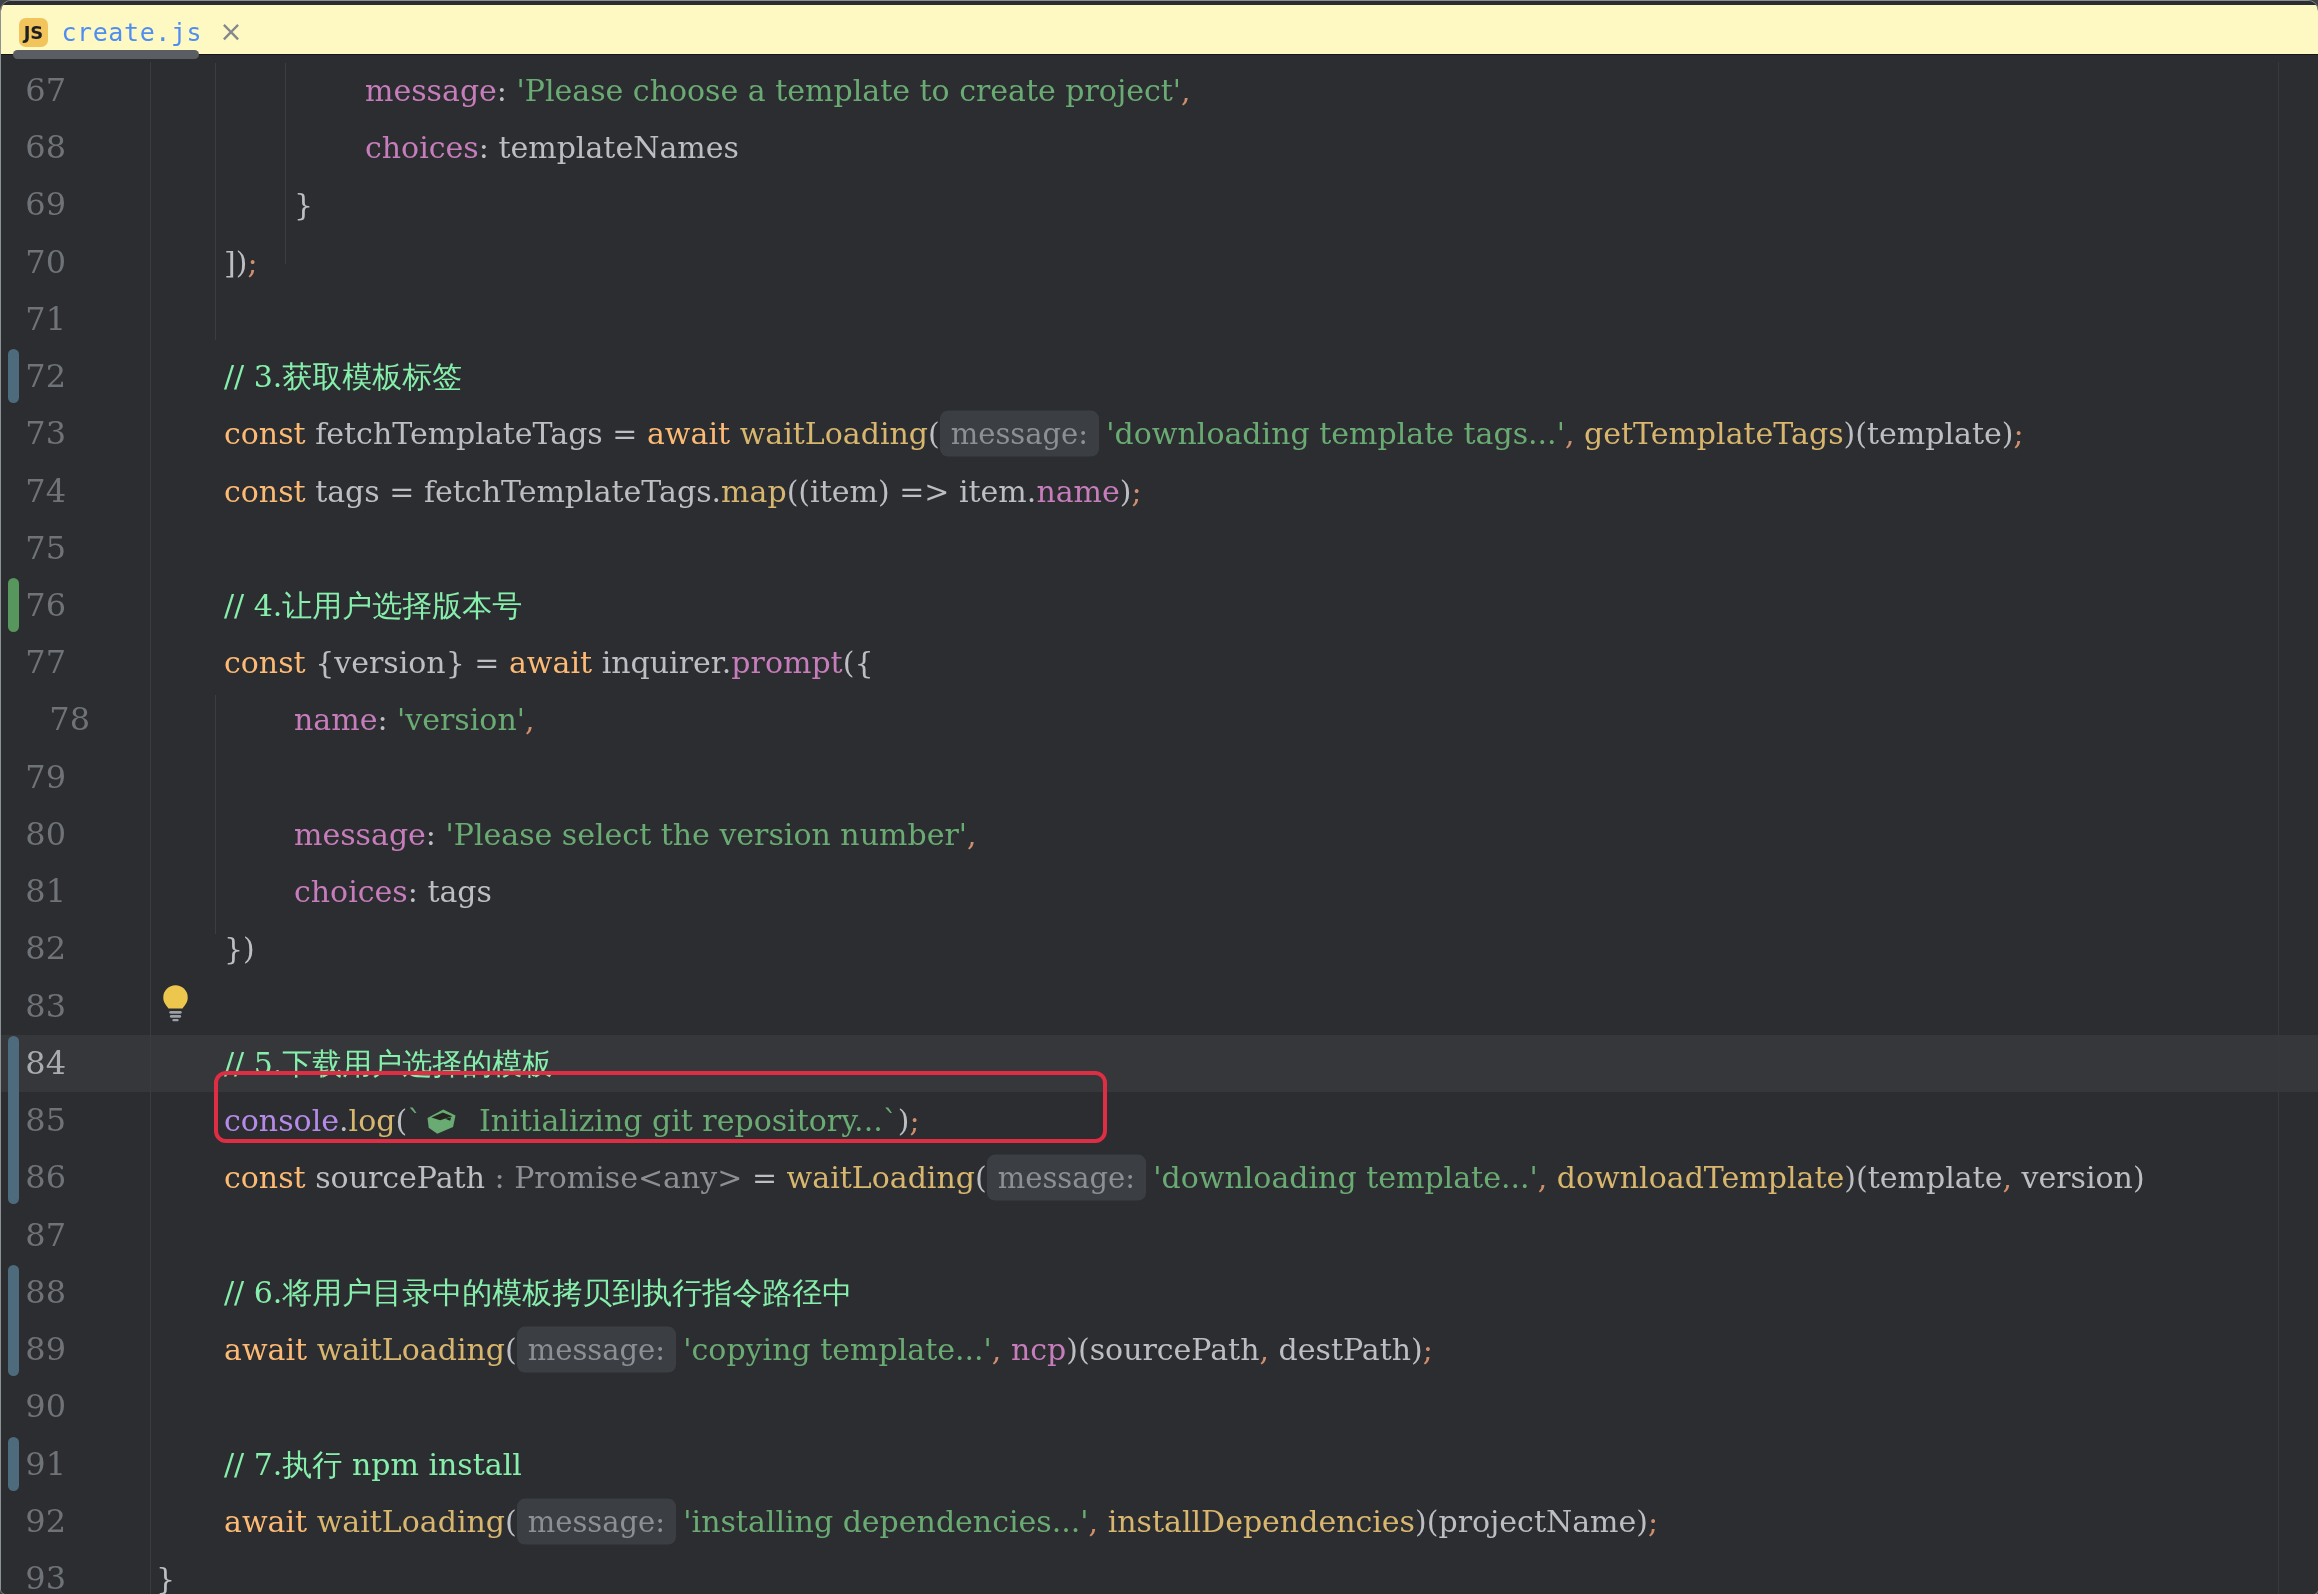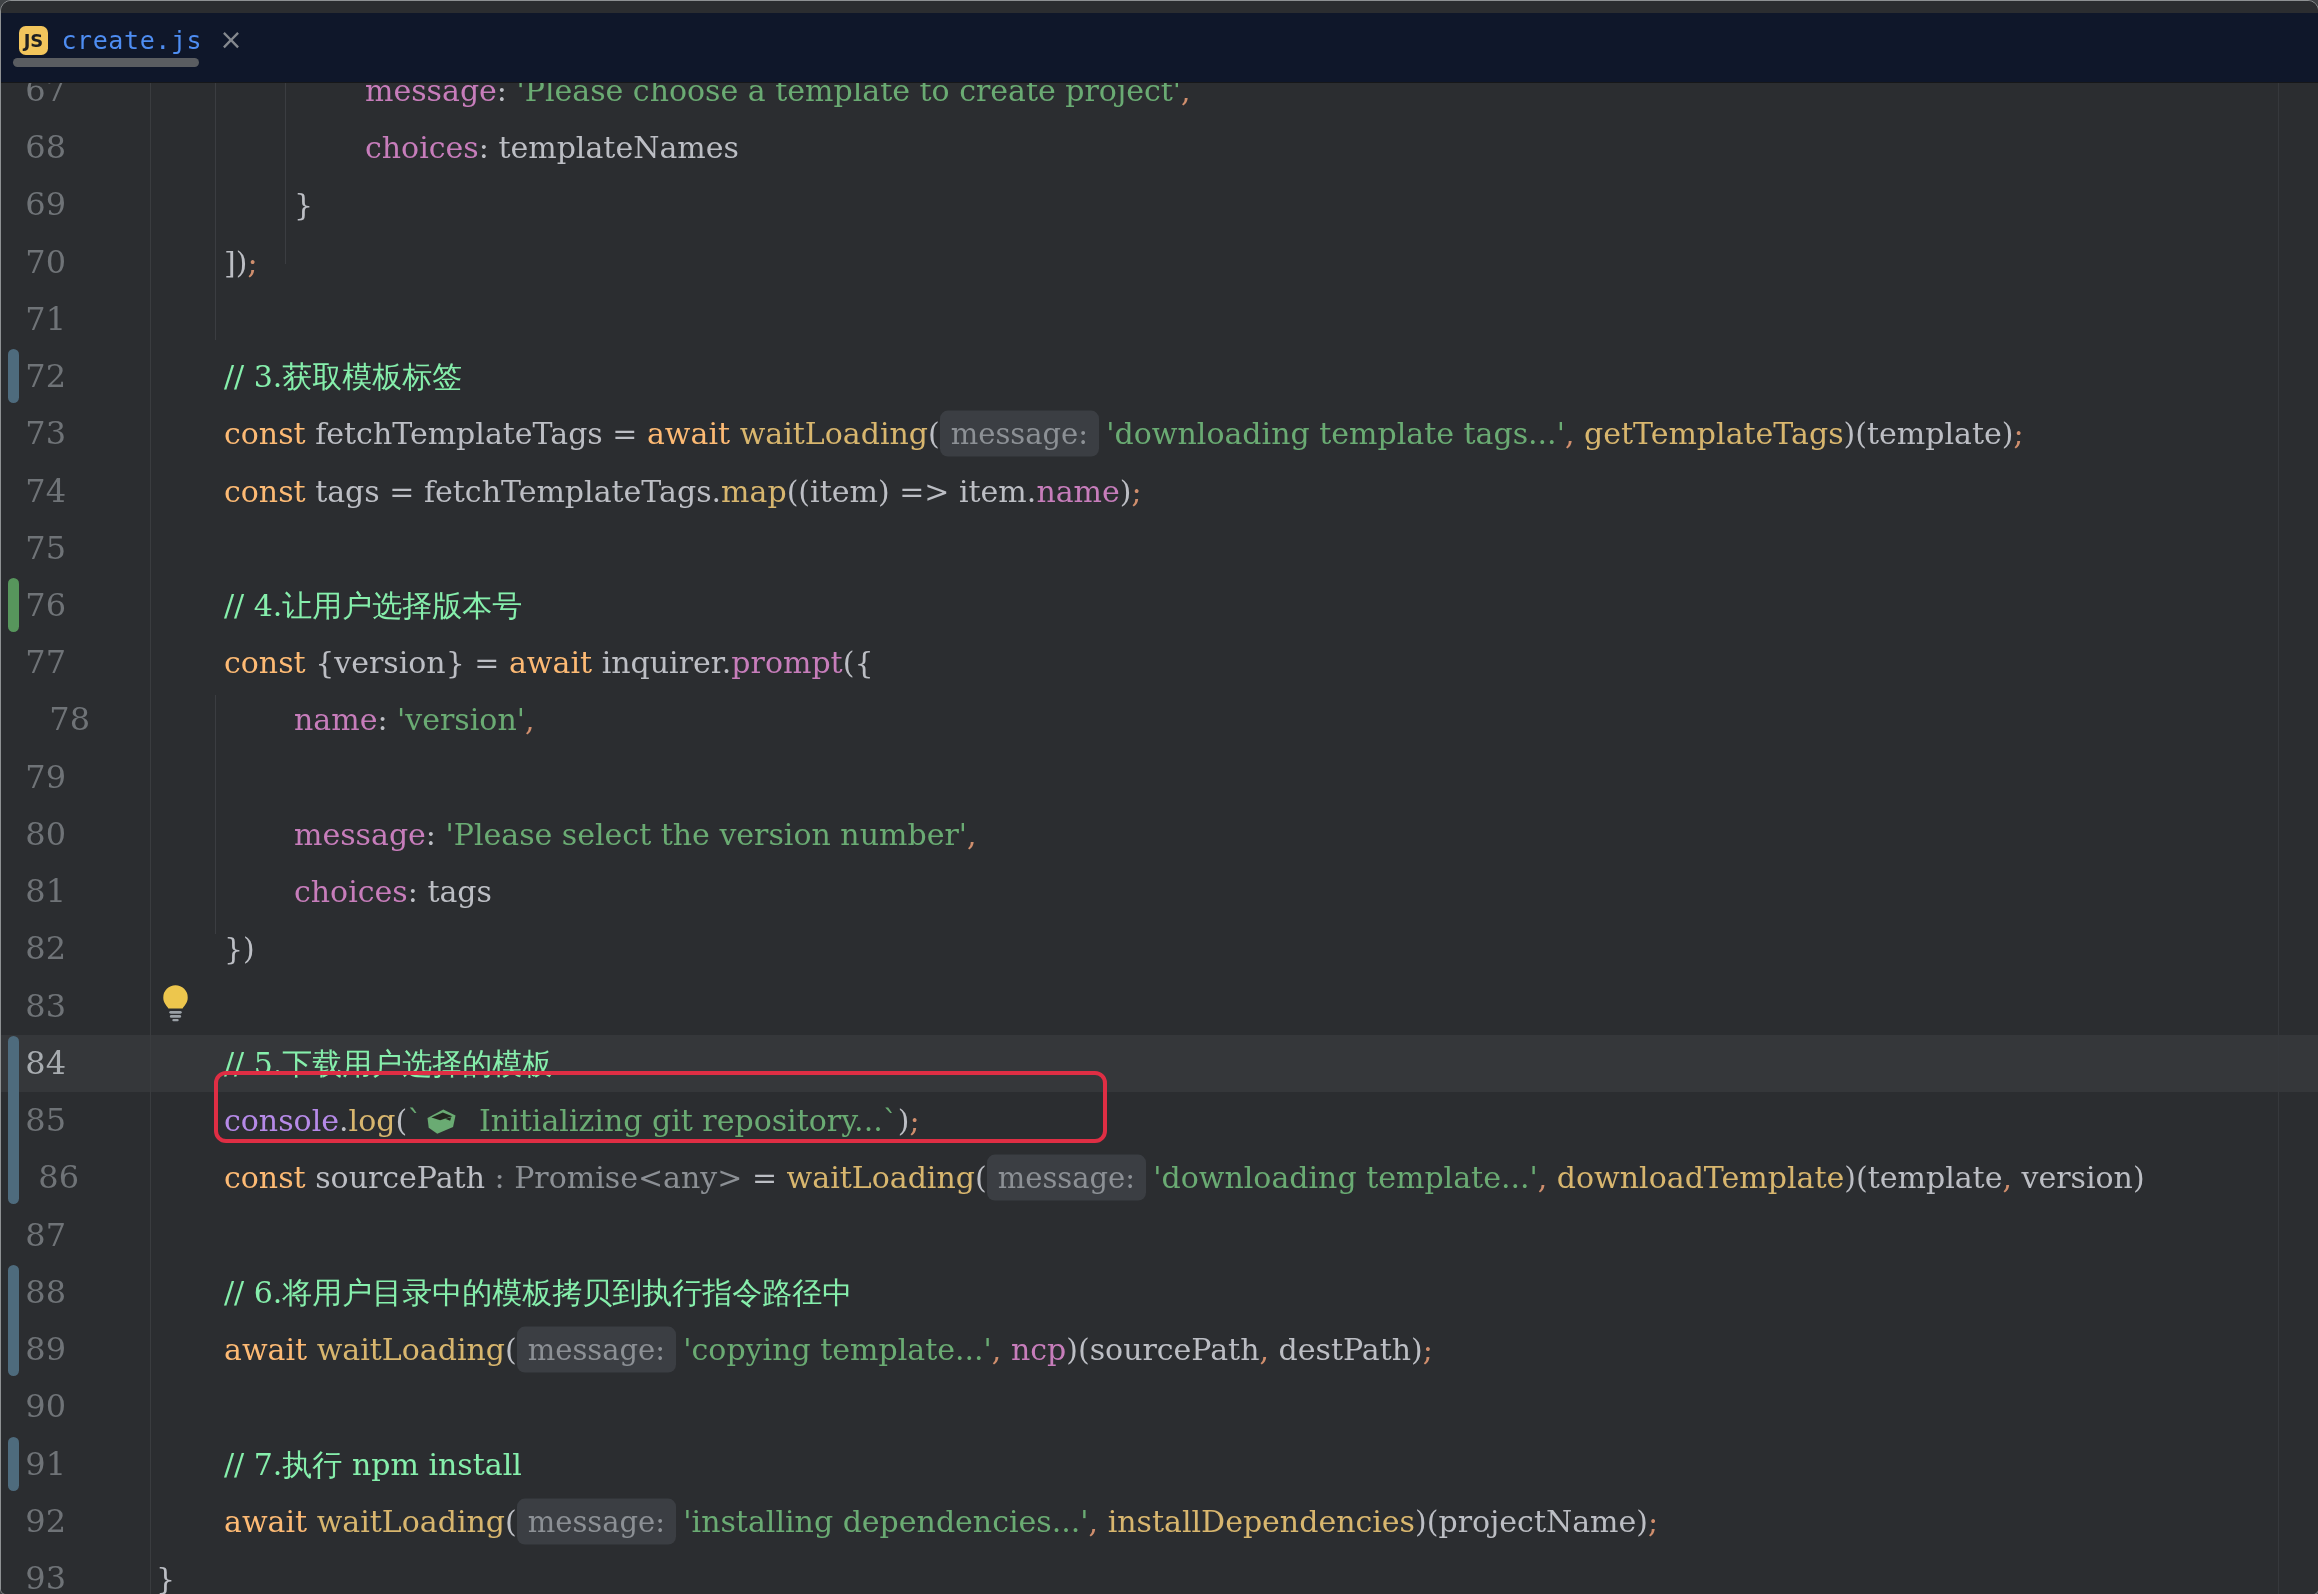--- a/index.html
+++ b/index.html
@@ -4,21 +4,21 @@
 <style>
   html,body{margin:0;padding:0;background:#404346;}
   *{box-sizing:border-box;}
   .window{
     position:relative;width:2319px;height:1595px;
     background:#2b2d30;border:1.8px solid #8e9193;
     border-radius:11px 11px 6px 6px;overflow:hidden;
     font-family:"DejaVu Serif","Liberation Serif",serif;
   }
   
-  .tabbar{position:absolute;top:12px;left:0;right:0;height:70px;background:#0f172a;border-bottom:1.2px solid #161719;z-index:6;}
+  .tabbar{position:absolute;top:4px;left:0;right:0;height:50px;background:#fef9c3;border-bottom:1.2px solid #161719;z-index:6;}
   .tab{position:absolute;left:6px;top:2.4px;height:50px;display:flex;align-items:center;gap:13.4px;padding:0 12px;cursor:default;}
   .js-icon{width:29px;height:29px;background:#f2c55c;border-radius:6.7px;color:#1e1f22;
     font:700 18px "DejaVu Sans","Liberation Sans",sans-serif;display:flex;align-items:center;justify-content:center;}
   .tab-label{color:#4e8df2;font:500 25px "DejaVu Sans Mono","Liberation Mono",monospace;letter-spacing:0.6px;}
   .tab-close{color:#84888e;font:400 28px "DejaVu Sans","Liberation Sans",sans-serif;line-height:1;margin-left:3.7px;}
   .tab-underline{position:absolute;left:6px;bottom:-1.2px;width:186px;height:8.5px;background:#5a5d61;border-radius:4.9px;}
   
   .editor{position:absolute;inset:0;background:#2b2d30;z-index:1;}
   .cur-line-bg{position:absolute;left:0;width:100%;height:57px;background:#35373a;}
   .gutter-sep{position:absolute;left:149px;top:61px;bottom:0;width:1.2px;background:#3a3c3f;}
@@ -98,21 +98,21 @@
       <div class="line-num" style="top: 977px;">83</div>
       <div class="code-line" style="top: 977px; padding-left: 223px;"></div>
       <div class="line-num cur" style="top: 1034px;">84</div>
       <div class="code-line" style="top: 1034px; padding-left: 223px;"><span class="tk-cmt">// 5.下载用户选择的模板</span></div>
       <div class="line-num" style="top: 1091px;">85</div>
       <div class="code-line" style="top: 1091px; padding-left: 223px;"><span class="tk-glob">console</span><span class="tk-punc">.</span><span class="tk-fn">log</span><span class="tk-punc">(</span><span class="tk-str">`</span><svg class="emoji-leaf" width="33" height="28" viewBox="0 0 27 23" style="display: inline-block;">
     <path d="M2 9 L15 2 L25 7 L23 16.5 L10 22 L3 17 Z" fill="#6aab73"></path>
     <path d="M5.2 8.6 L14.6 4.6 L22.4 7.6 L12.4 10.8 Z" fill="#23261f"></path>
     <path d="M16.5 9.6 L21.5 8.4 L20.6 11.2 Z" fill="#23261f"></path>
   </svg><span class="tk-str">  Initializing git repository...`</span><span class="tk-punc">)</span><span class="tk-semi">;</span></div>
-      <div class="line-num" style="top: 1148px; margin-left: 13px;">86</div>
+      <div class="line-num" style="top: 1148px;">86</div>
       <div class="code-line" style="top: 1148px; padding-left: 223px;"><span class="tk-kw">const</span><span class="tk-var"> sourcePath </span><span class="tk-hint">: Promise&lt;any&gt; </span><span class="tk-punc">= </span><span class="tk-fn">waitLoading</span><span class="tk-punc">(</span><span class="pill">message:</span><span class="tk-str">'downloading template...'</span><span class="tk-semi">,</span><span class="tk-fn"> downloadTemplate</span><span class="tk-punc">)(</span><span class="tk-var">template</span><span class="tk-semi">,</span><span class="tk-var"> version</span><span class="tk-punc">)</span></div>
       <div class="line-num" style="top: 1206px;">87</div>
       <div class="code-line" style="top: 1206px; padding-left: 223px;"></div>
       <div class="line-num" style="top: 1263px;">88</div>
       <div class="code-line" style="top: 1263px; padding-left: 223px;"><span class="tk-cmt">// 6.将用户目录中的模板拷贝到执行指令路径中</span></div>
       <div class="line-num" style="top: 1320px;">89</div>
       <div class="code-line" style="top: 1320px; padding-left: 223px;"><span class="tk-kw">await </span><span class="tk-fn">waitLoading</span><span class="tk-punc">(</span><span class="pill">message:</span><span class="tk-str">'copying template...'</span><span class="tk-semi">,</span><span class="tk-prop"> ncp</span><span class="tk-punc">)(</span><span class="tk-var">sourcePath</span><span class="tk-semi">,</span><span class="tk-var"> destPath</span><span class="tk-punc">)</span><span class="tk-semi">;</span></div>
       <div class="line-num" style="top: 1377px;">90</div>
       <div class="code-line" style="top: 1377px; padding-left: 223px;"></div>
       <div class="line-num" style="top: 1435px;">91</div>

